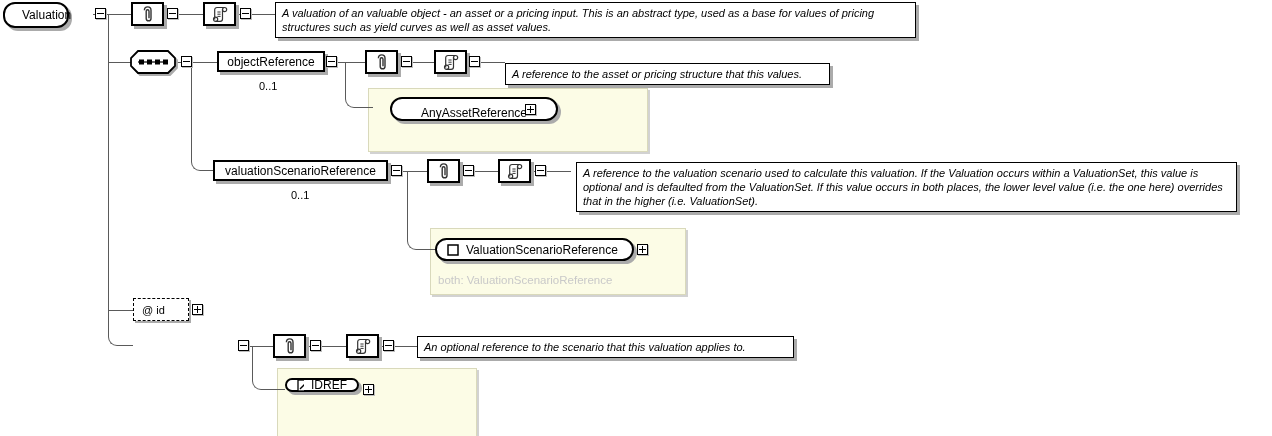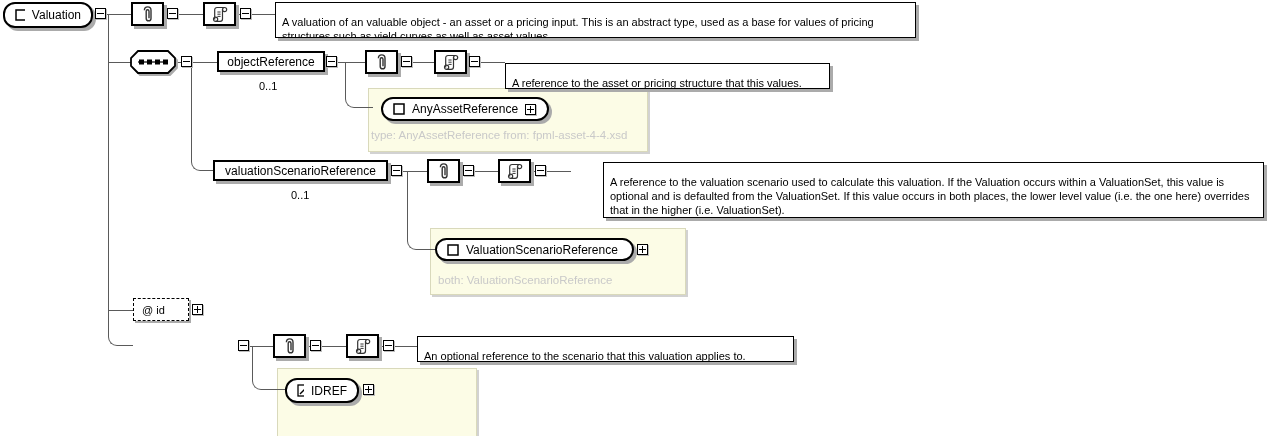--- a/index.html
+++ b/index.html
@@ -41,21 +41,21 @@
   }
   .attr {
     position:absolute; background:#fff; border:1px dashed #000;
     box-shadow:2px 2px 0 #ababab; box-sizing:border-box;
     display:flex; align-items:center; padding:0 8px;
     font-size:11px; white-space:nowrap;
   }
   .doc {
     position:absolute; background:#fff; border:1px solid #000;
     box-shadow:3px 3px 0 #ababab; box-sizing:border-box;
-    font-size:11px; line-height:14px; padding:12px 6px; overflow:hidden;
+    font-size:11px; line-height:14px; padding:3px 6px; overflow:hidden;font-style:italic;
   }
   .doc.oneline { white-space:nowrap; line-height:14px; }
   .card { position:absolute; font-size:11px; }
   .octagon { position:absolute; filter:drop-shadow(2px 2px 0 #ababab); }
 </style>
 </head>
 <body>
 
 <div class="diagram">
 
@@ -69,21 +69,21 @@
   <div class="hl" style="left:108px; top:310px; width:25px;"></div>
   <div class="hl" style="left:176px; top:62px; width:41px;"></div>
   <div class="curve" style="left:191px; top:62px; width:22px; height:109px;"></div>
   <div class="hl" style="left:325px; top:62px; width:180px;"></div>
   <div class="curve" style="left:345px; top:62px; width:28px; height:46px;"></div>
   <div class="hl" style="left:388px; top:171px; width:183px;"></div>
   <div class="curve" style="left:407px; top:171px; width:29px; height:79px;"></div>
   <div class="hl" style="left:238px; top:346px; width:179px;"></div>
   <div class="curve" style="left:252px; top:346px; width:33px; height:44px;"></div>
 
-  <div class="stadium" style="left:3px; top:2px; width:90px; height:26px;">
+  <div class="stadium" style="left:3px; top:2px; width:66px; height:26px;">
     <svg width="12" height="12">
         <rect x="1" y="1" width="10" height="10" fill="#fff" stroke="#000" stroke-width="1.5"></rect>
       </svg>
     <span>Valuation</span>
   </div>
   <div class="pm" style="left:95px; top:8px;">
     <svg width="9" height="9">
         <line x1="1" y1="4.5" x2="8" y2="4.5" stroke="#000" stroke-width="1"></line>
       </svg>
   </div>
@@ -156,33 +156,32 @@
       <path d="M7.4 7 h3.2 M7.4 9.2 h3.2 M7.4 11.4 h3.2" stroke="#333" stroke-width="1"></path>
     </svg>
   </div>
   <div class="pm" style="left:469px; top:56px;">
     <svg width="9" height="9">
         <line x1="1" y1="4.5" x2="8" y2="4.5" stroke="#000" stroke-width="1"></line>
       </svg>
   </div>
   <div class="doc oneline" style="left:505px; top:63px; width:325px; height:22px;">A reference to the asset or pricing structure that this values.</div>
 
-  <div class="stadium" style="left:381px; top:97px; width:168px; height:24px;">
+  <div class="stadium" style="left:390px; top:97px; width:168px; height:24px;flex-direction:column;">
     <svg width="12" height="12">
         <rect x="1" y="1" width="10" height="10" fill="#fff" stroke="#000" stroke-width="1.5"></rect>
       </svg>
     <span>AnyAssetReference</span>
   </div>
   <div class="pm" style="left:525px; top:104px;">
     <svg width="9" height="9">
         <line x1="1" y1="4.5" x2="8" y2="4.5" stroke="#000" stroke-width="1"></line>
         <line x1="4.5" y1="1" x2="4.5" y2="8" stroke="#000" stroke-width="1"></line>
       </svg>
   </div>
-  <div class="note" style="left:371px; top:129px;">type: AnyAssetReference from: fpml-asset-4-4.xsd</div>
 
   <div class="rect-el" style="left:213px; top:160px; width:175px; height:21px;">
     <span>valuationScenarioReference</span>
   </div>
   <div class="card" style="left:291px; top:189px;">0..1</div>
   <div class="pm" style="left:391px; top:165px;">
     <svg width="9" height="9">
         <line x1="1" y1="4.5" x2="8" y2="4.5" stroke="#000" stroke-width="1"></line>
       </svg>
   </div>
@@ -203,21 +202,21 @@
       <path d="M12.5 4.6 V14 a2.4 2.4 0 0 1 -2.4 2.4 H5.6" fill="none" stroke="#333" stroke-width="1.2"></path>
       <circle cx="5.6" cy="14.3" r="2.1" fill="none" stroke="#333" stroke-width="1.2"></circle>
       <path d="M7.4 7 h3.2 M7.4 9.2 h3.2 M7.4 11.4 h3.2" stroke="#333" stroke-width="1"></path>
     </svg>
   </div>
   <div class="pm" style="left:535px; top:165px;">
     <svg width="9" height="9">
         <line x1="1" y1="4.5" x2="8" y2="4.5" stroke="#000" stroke-width="1"></line>
       </svg>
   </div>
-  <div class="doc" style="left:603px; top:162px; width:661px; height:56px;">A reference to the valuation scenario used to calculate this valuation. If the Valuation occurs within a ValuationSet, this value is optional and is defaulted from the ValuationSet. If this value occurs in both places, the lower level value (i.e. the one here) overrides that in the higher (i.e. ValuationSet).</div>
+  <div class="doc" style="left:576px; top:162px; width:661px; height:50px;">A reference to the valuation scenario used to calculate this valuation. If the Valuation occurs within a ValuationSet, this value is optional and is defaulted from the ValuationSet. If this value occurs in both places, the lower level value (i.e. the one here) overrides that in the higher (i.e. ValuationSet).</div>
 
   <div class="stadium" style="left:435px; top:238px; width:199px; height:23px;">
     <svg width="12" height="12">
         <rect x="1" y="1" width="10" height="10" fill="#fff" stroke="#000" stroke-width="1.5"></rect>
       </svg>
     <span>ValuationScenarioReference</span>
   </div>
   <div class="pm" style="left:637px; top:244px;">
     <svg width="9" height="9">
         <line x1="1" y1="4.5" x2="8" y2="4.5" stroke="#000" stroke-width="1"></line>
@@ -260,21 +259,21 @@
       <path d="M7.4 7 h3.2 M7.4 9.2 h3.2 M7.4 11.4 h3.2" stroke="#333" stroke-width="1"></path>
     </svg>
   </div>
   <div class="pm" style="left:383px; top:340px;">
     <svg width="9" height="9">
         <line x1="1" y1="4.5" x2="8" y2="4.5" stroke="#000" stroke-width="1"></line>
       </svg>
   </div>
   <div class="doc oneline" style="left:417px; top:336px; width:377px; height:22px;">An optional reference to the scenario that this valuation applies to.</div>
 
-  <div class="stadium" style="left:285px; top:378px; width:74px; height:25px;">
+  <div class="stadium" style="left:285px; top:378px; width:74px; height:14px;">
     <svg width="13" height="13">
         <rect x="1" y="1" width="11" height="11" fill="#fff" stroke="#000" stroke-width="1.3"></rect>
         <line x1="3" y1="10" x2="10" y2="3" stroke="#000" stroke-width="1.3"></line>
       </svg>
     <span>IDREF</span>
   </div>
   <div class="pm" style="left:363px; top:384px;">
     <svg width="9" height="9">
         <line x1="1" y1="4.5" x2="8" y2="4.5" stroke="#000" stroke-width="1"></line>
         <line x1="4.5" y1="1" x2="4.5" y2="8" stroke="#000" stroke-width="1"></line>

